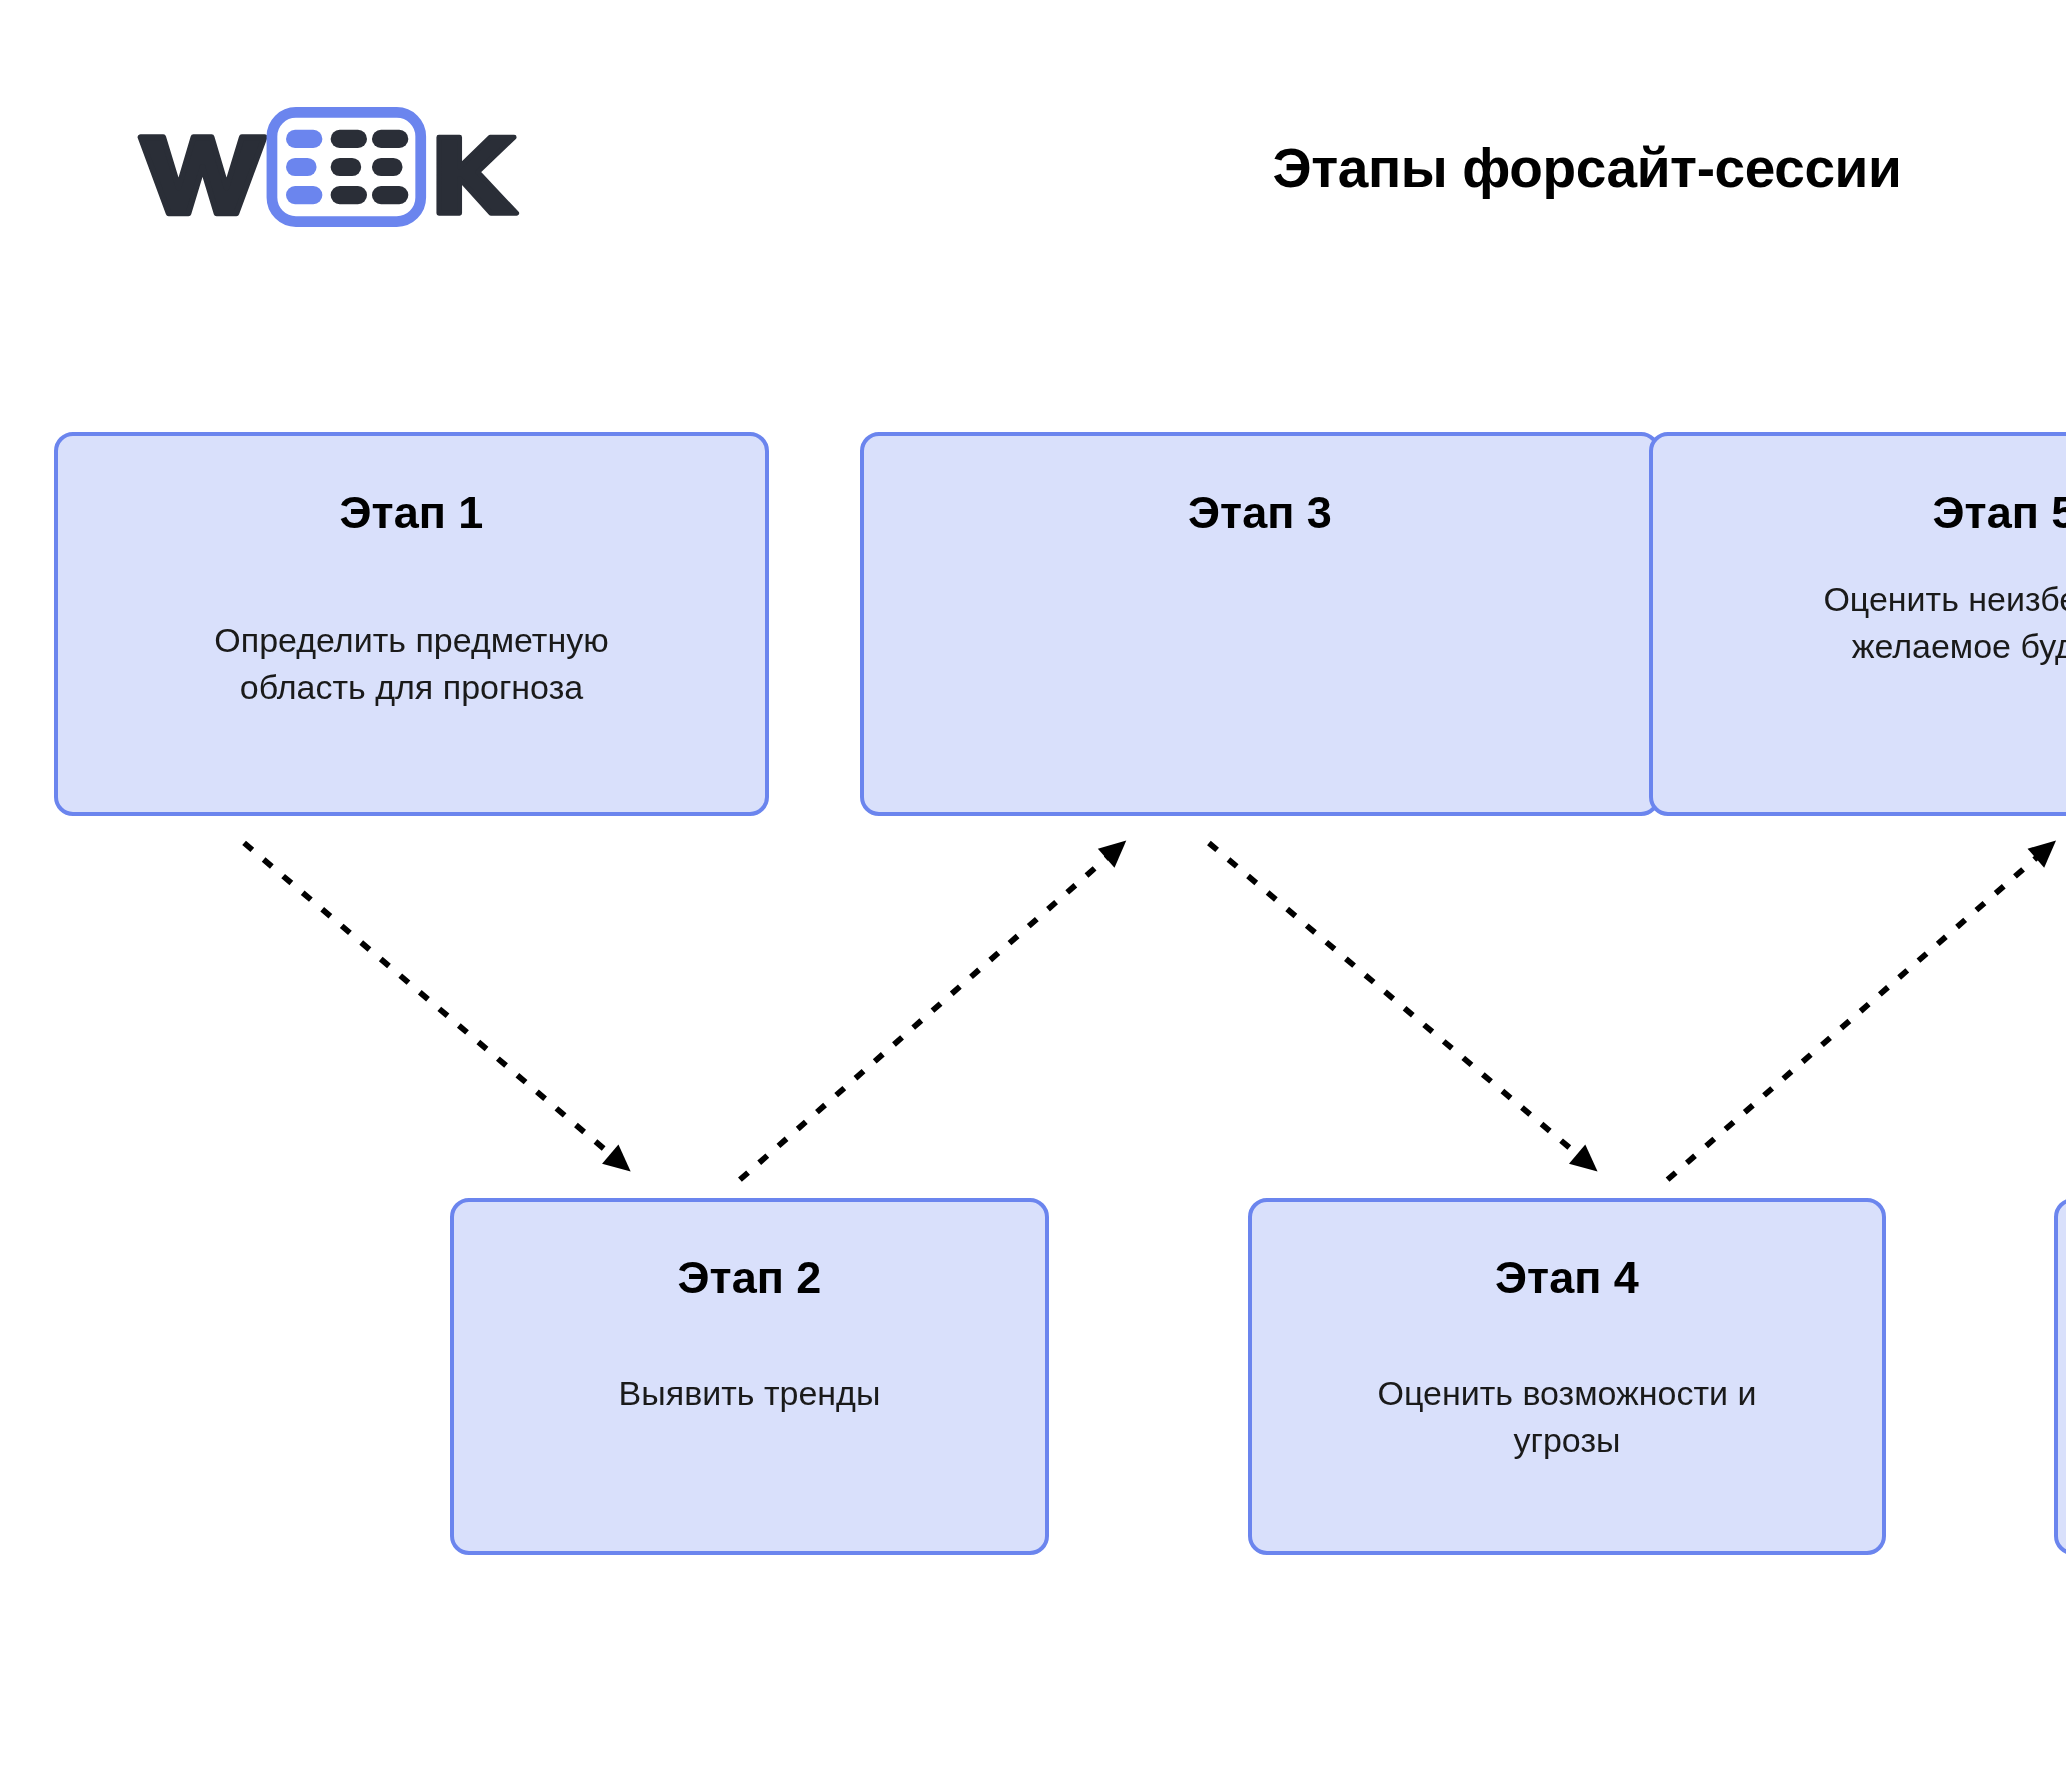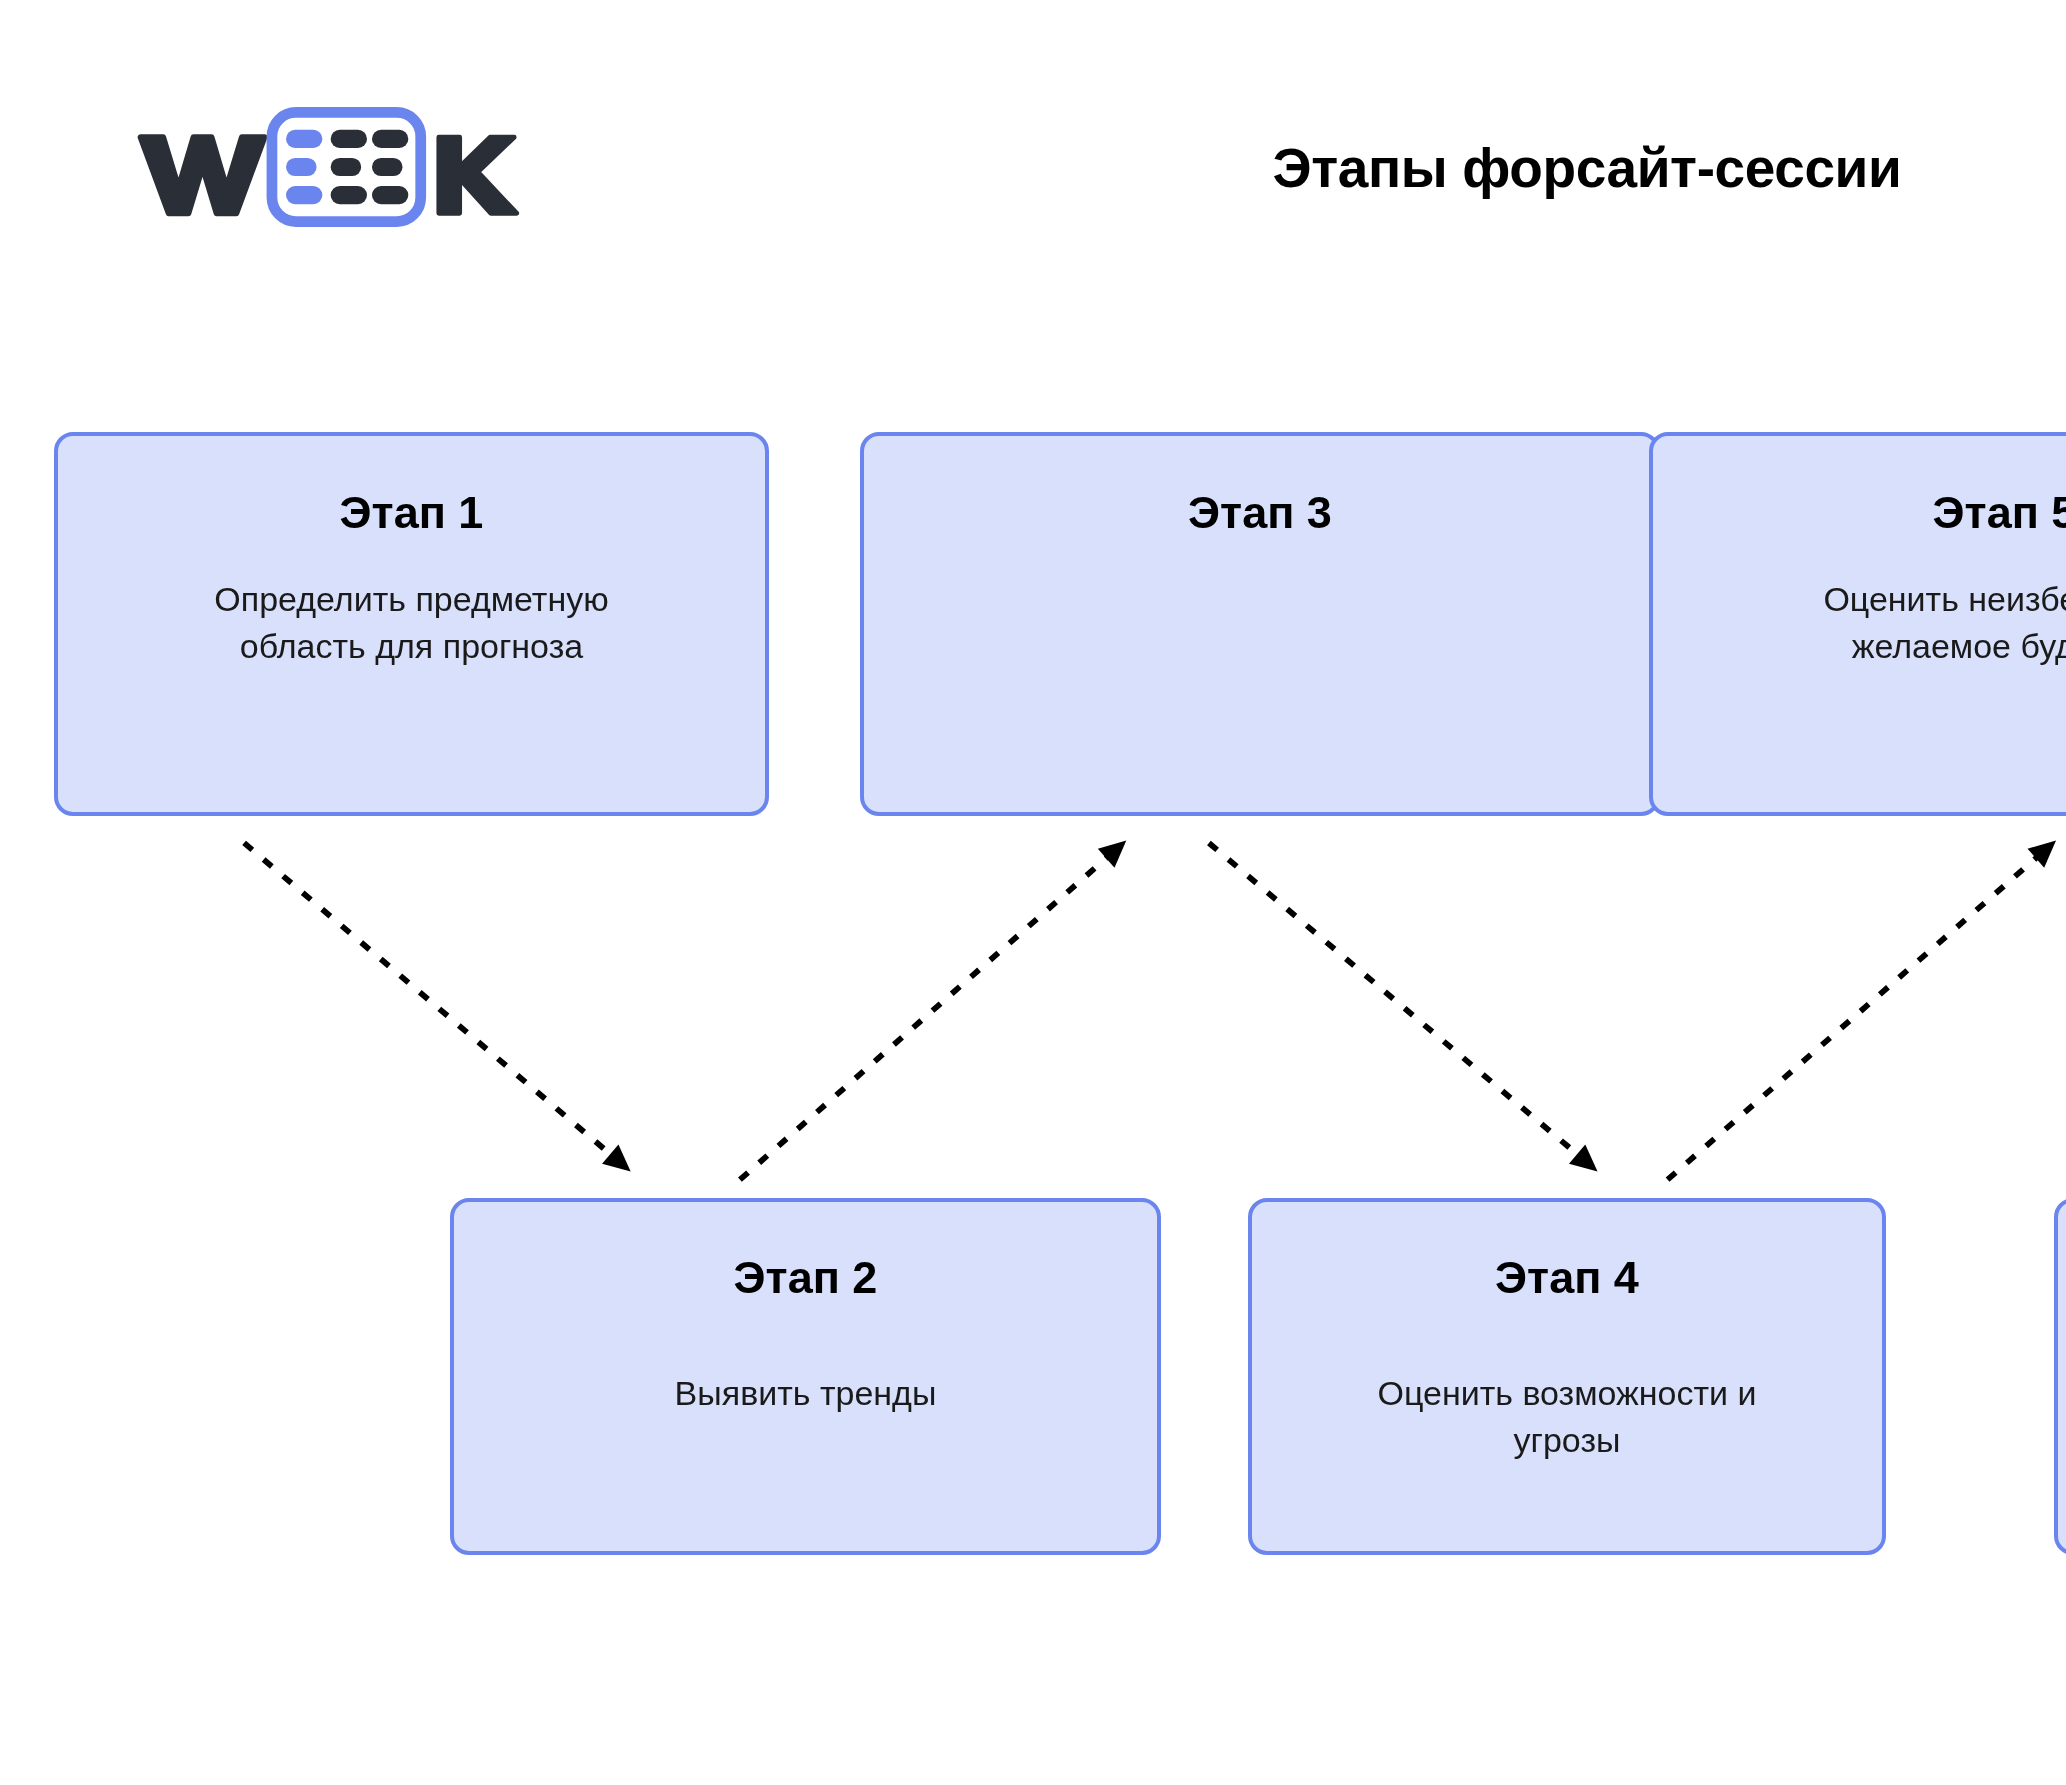--- a/index.html
+++ b/index.html
@@ -59,24 +59,24 @@
   
   .row-top{top:432px;height:384px;}
   .row-top .stage-title{margin-top:54px;}
   .row-top .stage-desc{margin-top:41px;}
 
   
   .row-bottom{top:1198px;height:357px;}
   .row-bottom .stage-title{margin-top:53px;}
   .row-bottom .stage-desc{margin-top:70px;}
 
-  #c1{left:54px;width:715px;}
+  #c1{left:54px;width:715px;gap:41px;}
   #c3{left:860px;width:800px;}
   #c5{left:1649px;width:711px;}
-  #c2{left:450px;width:711px;}
+  #c2{left:450px;width:599px;}
   #c4{left:1248px;width:638px;}
   #c6{left:2054px;width:711px;}
 
   
   #arrows{position:absolute;left:0;top:0;width:3174px;height:1785px;pointer-events:none;}
 </style>
 </head>
 <body>
 
 <div id="stage">

